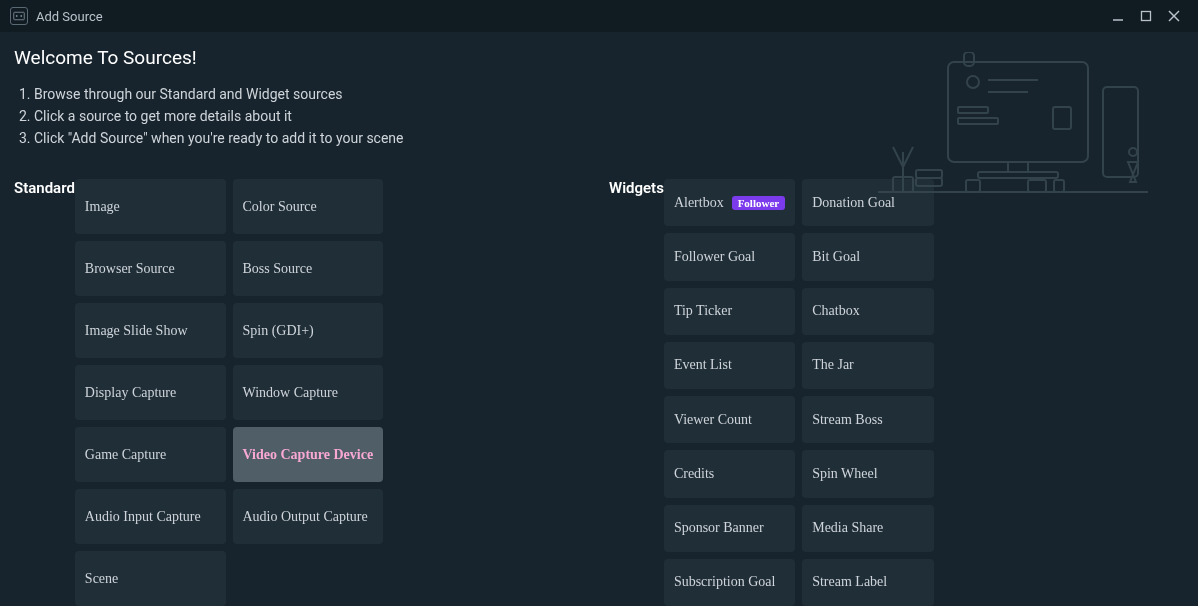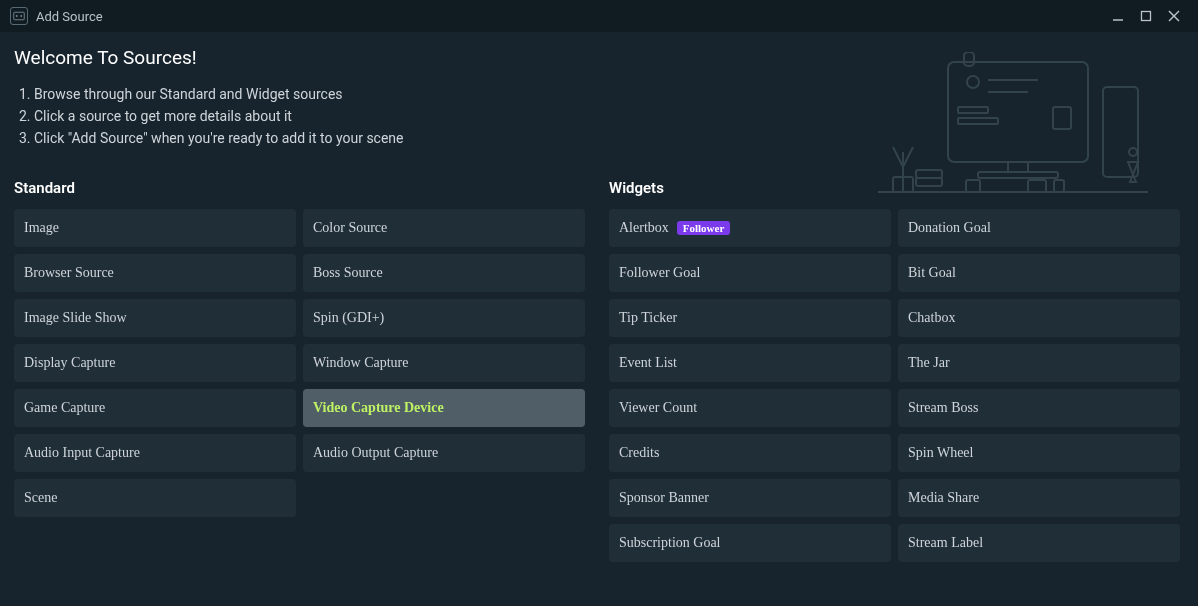--- a/index.html
+++ b/index.html
@@ -20,29 +20,29 @@
   .titlebar .app-icon svg{width:12px;height:10px;}
   .titlebar .spacer{flex:1;}
   .win-btn{width:28px;height:28px;display:flex;align-items:center;justify-content:center;color:#b9c2ca;cursor:pointer;}
   .win-btn svg{width:12px;height:12px;}
   .intro{padding:14px 16px 30px 14px;position:relative;}
   .intro h2{margin:0 0 14px 0;font-size:19px;font-weight:400;color:#fff;}
   .intro ol{margin:0;padding-left:20px;color:var(--text-dim);font-size:14px;line-height:22px;}
   .illustration{position:absolute;right:40px;top:20px;width:300px;height:160px;opacity:0.9;}
   .illustration *{stroke:var(--illus);fill:none;}
   .sections{display:flex;gap:20px;padding:0 14px 0 14px;flex:1;min-height:0;}
-  .col{flex:1;min-width:0;display:flex;flex-direction:column;}
+  .col{flex:1;min-width:0;display:flex;flex-direction:row;}
   .col-wide{flex:1;}
   .section-title{font-size:15px;font-weight:600;color:#fff;margin-bottom:12px;}
   .grid{display:grid;grid-template-columns:1fr 1fr;gap:7px;overflow-y:auto;padding-right:4px;font-family:Liberation Serif, serif;}
   .grid::-webkit-scrollbar{width:8px;}
   .grid::-webkit-scrollbar-track{background:transparent;}
   .grid::-webkit-scrollbar-thumb{background:#394953;border-radius:4px;}
   .tile{background:var(--tile);border-radius:4px;padding:9px 10px;font-size:14px;color:var(--text-dim);cursor:pointer;display:flex;align-items:center;gap:8px;min-height:38px;}
-  .tile.selected{background:var(--tile-selected);color:#bef264;font-weight:600;}
+  .tile.selected{background:var(--tile-selected);color:#f9a8d4;font-weight:600;}
   .badge{background:var(--badge);color:#fff;font-size:11px;font-weight:600;padding:1px 6px;border-radius:3px;}
 </style>
 </head>
 <body>
 <div class="window">
   <div class="titlebar">
     <div class="app-icon">
       <svg viewBox="0 0 16 12">
           <rect x="1" y="1" width="14" height="10" rx="1" stroke="#7a8a95" stroke-width="1.2" fill="none"></rect>
           <circle cx="5" cy="6" r="1.2" fill="#7a8a95"></circle>

